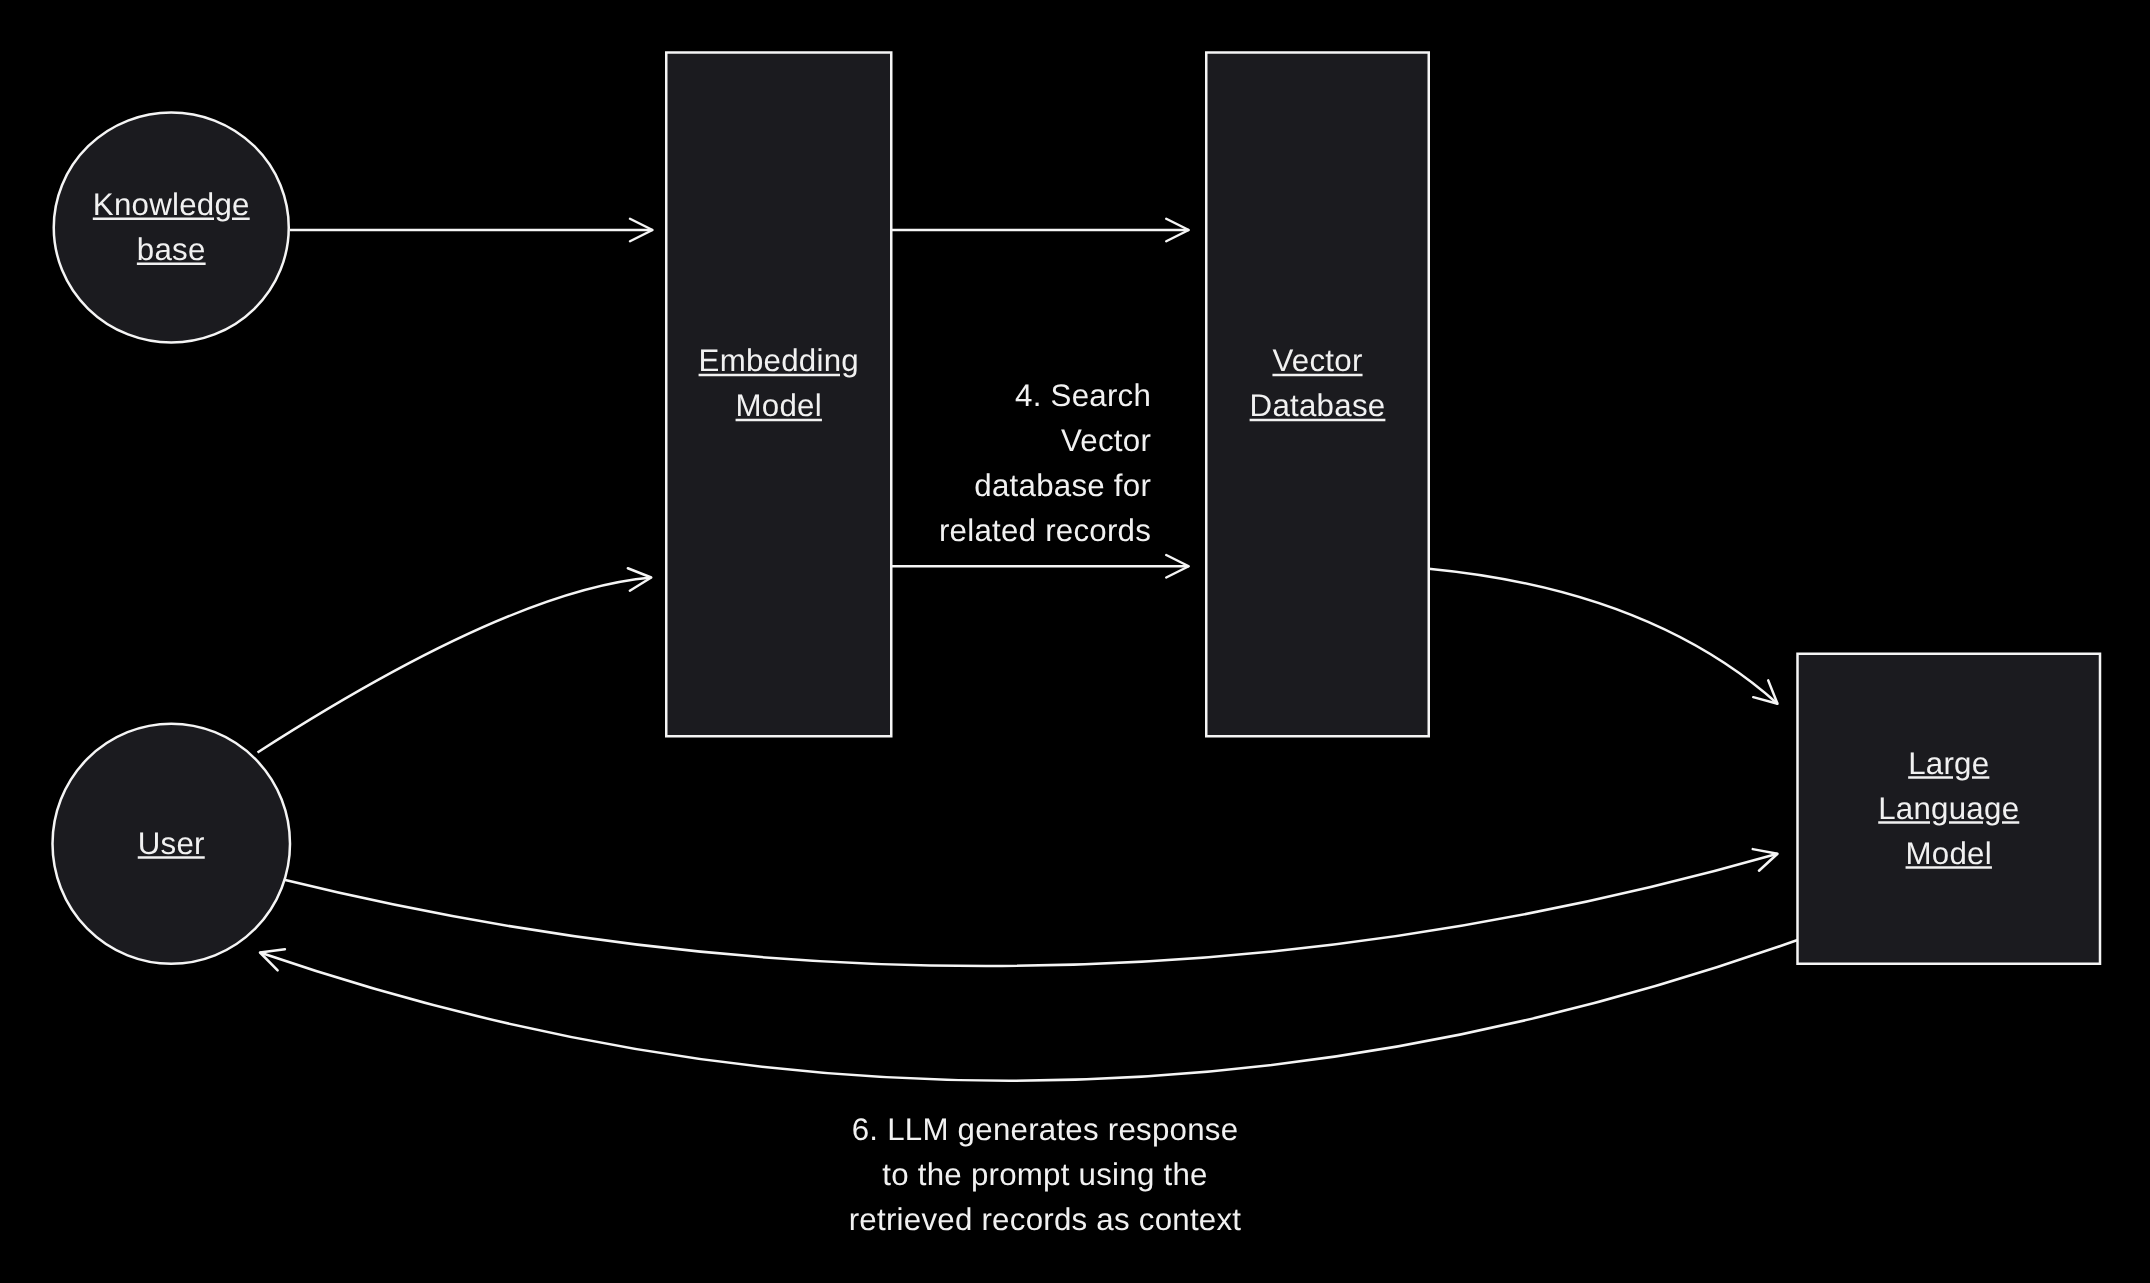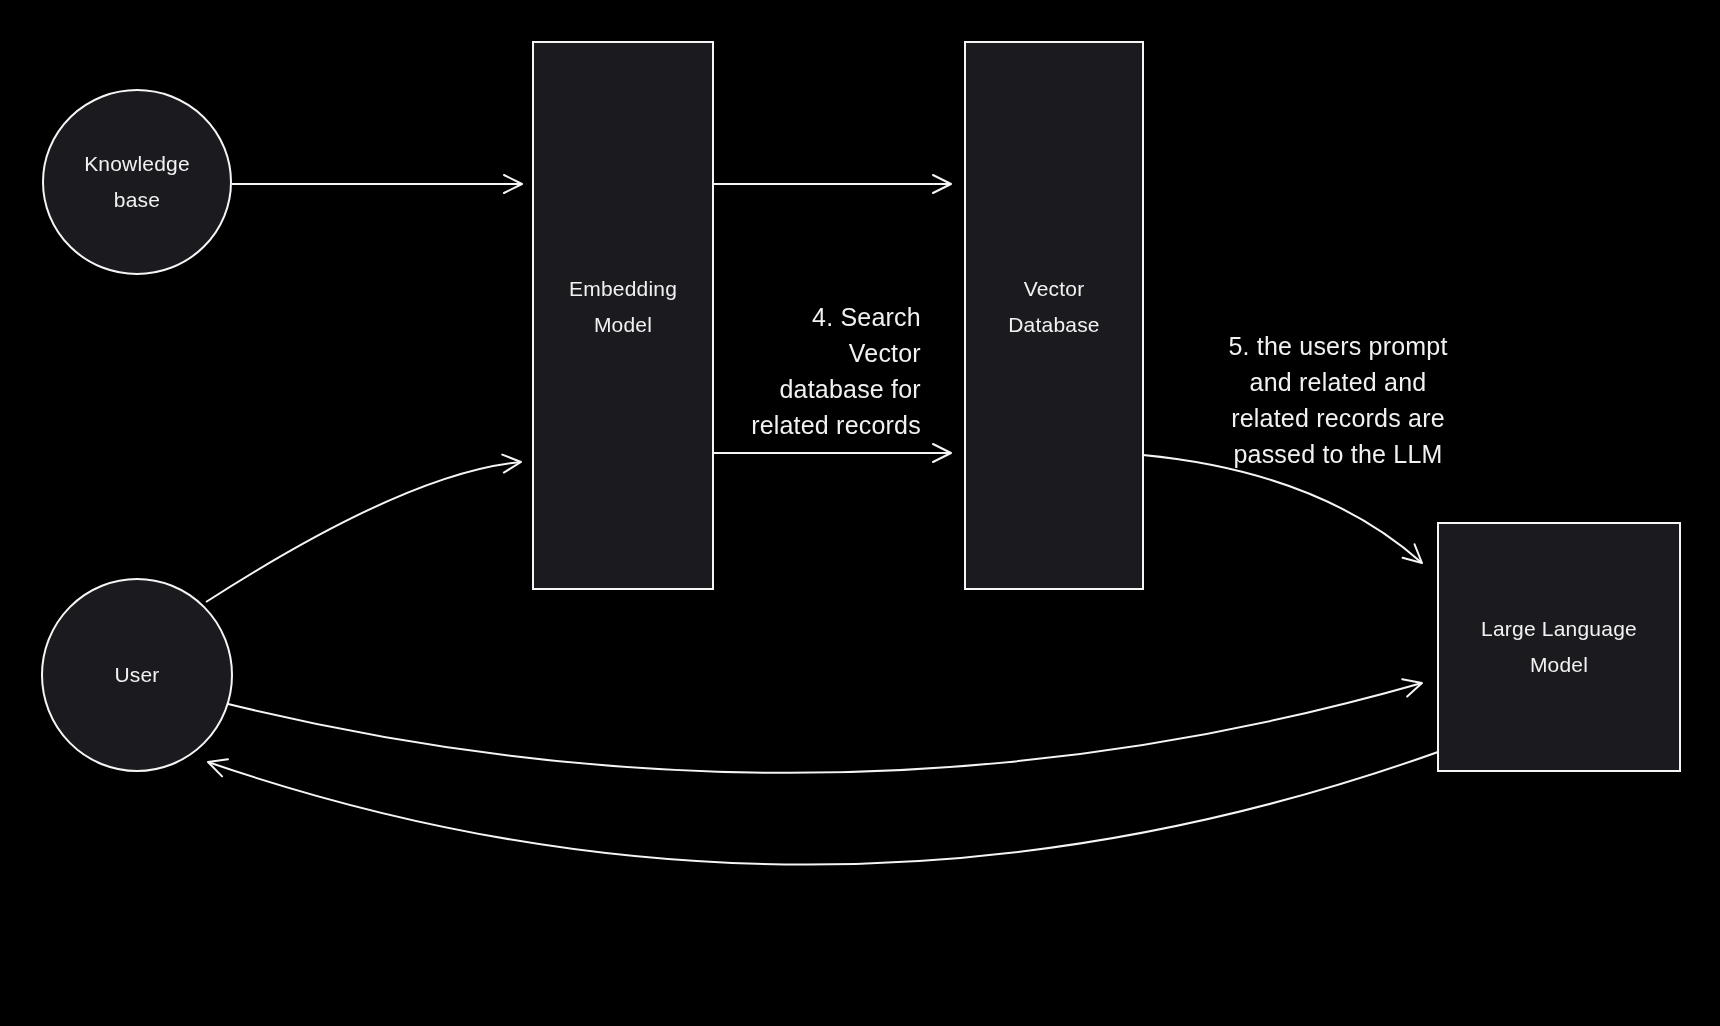--- a/index.html
+++ b/index.html
@@ -27,22 +27,23 @@
     position: absolute;
     transform: translate(-50%, -50%);
     text-align: center;
     white-space: pre-line;
     font-size: 25px;
     line-height: 36px;
     letter-spacing: 0.2px;
     color: #f1f1f1;
   }
   .node-lbl {
-    font-size: 21px;
+    font-size: 25px;
     line-height: 36px;
+    text-decoration: underline;
   }
 </style>
 </head>
 <body>
 
 <div class="canvas">
 
   <svg class="diagram-svg" viewBox="0 0 1720 1026">
     <defs>
       <marker id="arrowhead" viewBox="0 0 12 12" refX="10.5" refY="6" markerWidth="12" markerHeight="12" orient="auto" markerUnits="strokeWidth">
@@ -72,18 +73,17 @@
   <div class="lbl node-lbl" style="left:1054px; top:307px;">Vector
 Database</div>
   <div class="lbl node-lbl" style="left:137px; top:675px;">User</div>
   <div class="lbl node-lbl" style="left:1559px; top:647px;text-align:center;">Large Language
 Model</div>
 
   <div class="lbl" style="left:836px; top:371px;text-align:right;">4. Search
 Vector
 database for
 related records</div>
-  <div class="lbl" style="left:1338px; top:400px;">5. the users prompt
-and related and
-related records are
-passed to the LLM</div>
+  <div class="lbl" style="left:836px; top:940px;">6. LLM generates response
+to the prompt using the
+retrieved records as context</div>
 
 </div>
 
 </body></html>

